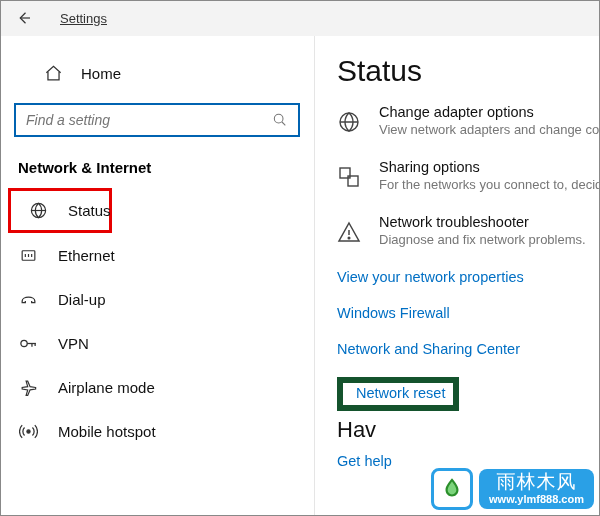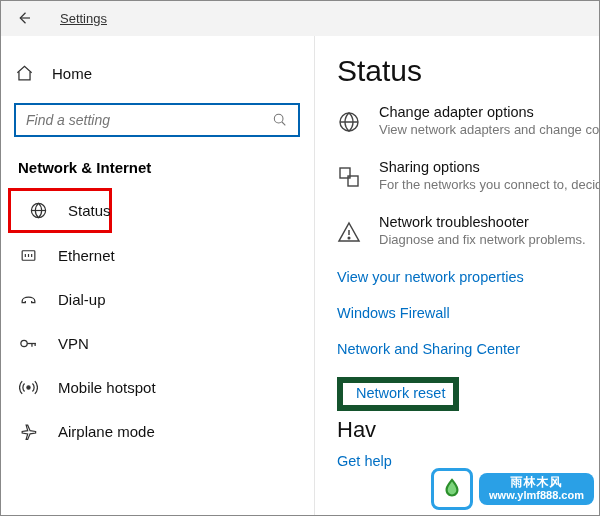--- a/index.html
+++ b/index.html
@@ -43,20 +43,21 @@
     padding-top: 20px;
     border-right: 1px solid #e5e5e5;
     background: #fff;
   }
   .home-row {
     display: flex;
     align-items: center;
     gap: 18px;
     padding: 8px 14px;
     cursor: pointer;
+    margin-left: 29px;
   }
   .home-row .label {
     font-size: 15px;
     color: #111;
   }
   .search-wrap {
     margin: 12px 14px 0 14px;
     border: 2px solid #0063b1;
     height: 34px;
     display: flex;
@@ -181,22 +182,22 @@
   }
   .wm-text {
     background: #2aa0e6;
     border-radius: 8px;
     padding: 3px 10px 4px 10px;
     color: #fff;
     line-height: 1.1;
     text-align: center;
   }
   .wm-cn {
-    font-size: 12px;
-    font-weight: 700;
+    font-size: 19px;
+    font-weight: 400;
     letter-spacing: 1px;
   }
   .wm-url {
     font-size: 11px;
     font-weight: 600;
   }
   .outer-border {
     position: absolute;
     inset: 0;
     border: 1px solid #888;
@@ -279,36 +280,36 @@
             <circle cx="7" cy="12" r="4"></circle>
             <path d="M11 12h11"></path>
             <path d="M17 12v4M21 12v3"></path>
           </svg>
       </span>
       <span>VPN</span>
     </div>
 
     <div class="nav-item">
       <span class="nav-icon">
+        <svg width="19" height="19" viewBox="0 0 24 24" fill="none" stroke="#333" stroke-width="1.5">
+            <path d="M21 12l-7-1-3-7h-2l2 7-7 1v2l7 1-2 7h2l3-7 7-1z"></path>
+          </svg>
+      </span>
+      <span>Airplane mode</span>
+    </div>
+
+    <div class="nav-item">
+      <span class="nav-icon">
         <svg width="19" height="19" viewBox="0 0 24 24" fill="none" stroke="#333" stroke-width="1.6">
             <circle cx="12" cy="12" r="2" fill="#333"></circle>
             <path d="M7 17c-2.8-2.8-2.8-7.2 0-10M17 7c2.8 2.8 2.8 7.2 0 10"></path>
             <path d="M4 20c-4.4-4.4-4.4-11.6 0-16M20 4c4.4 4.4 4.4 11.6 0 16"></path>
           </svg>
       </span>
       <span>Mobile hotspot</span>
-    </div>
-
-    <div class="nav-item">
-      <span class="nav-icon">
-        <svg width="19" height="19" viewBox="0 0 24 24" fill="none" stroke="#333" stroke-width="1.5">
-            <path d="M21 12l-7-1-3-7h-2l2 7-7 1v2l7 1-2 7h2l3-7 7-1z"></path>
-          </svg>
-      </span>
-      <span>Airplane mode</span>
     </div>
   </div>
 
   <div class="main">
     <div class="page-heading">Status</div>
 
     <div class="option-row">
       <span class="option-icon">
         <svg width="24" height="24" viewBox="0 0 24 24" fill="none" stroke="#444" stroke-width="1.4">
             <circle cx="12" cy="12" r="9"></circle>

